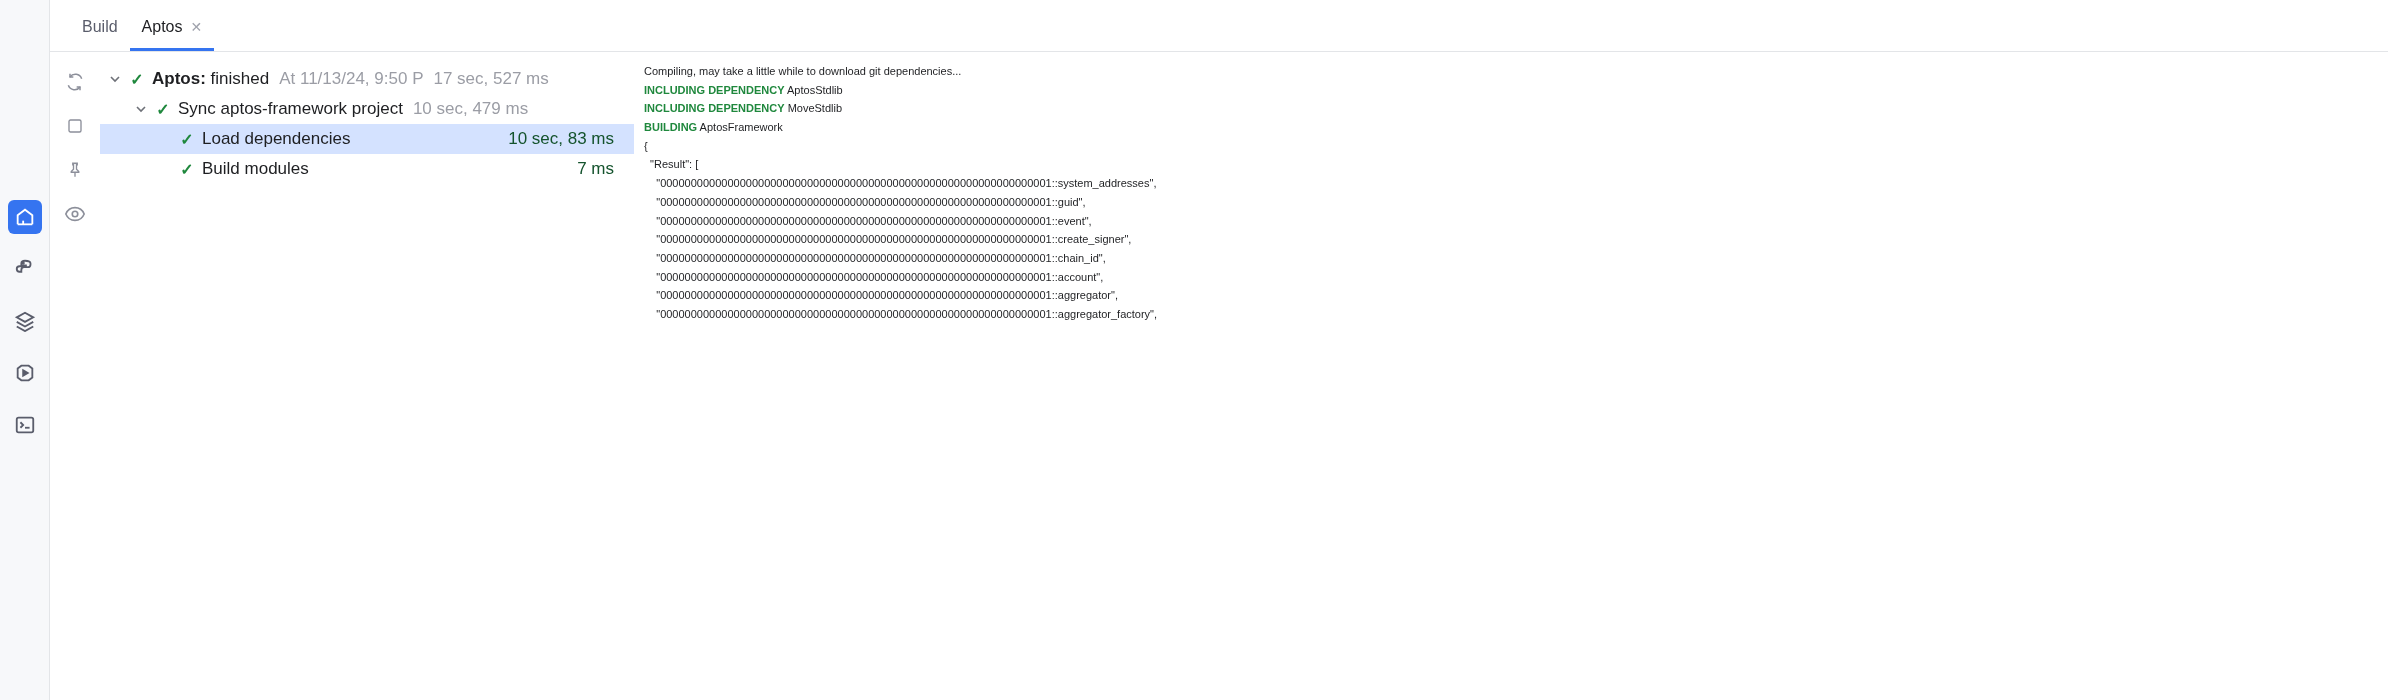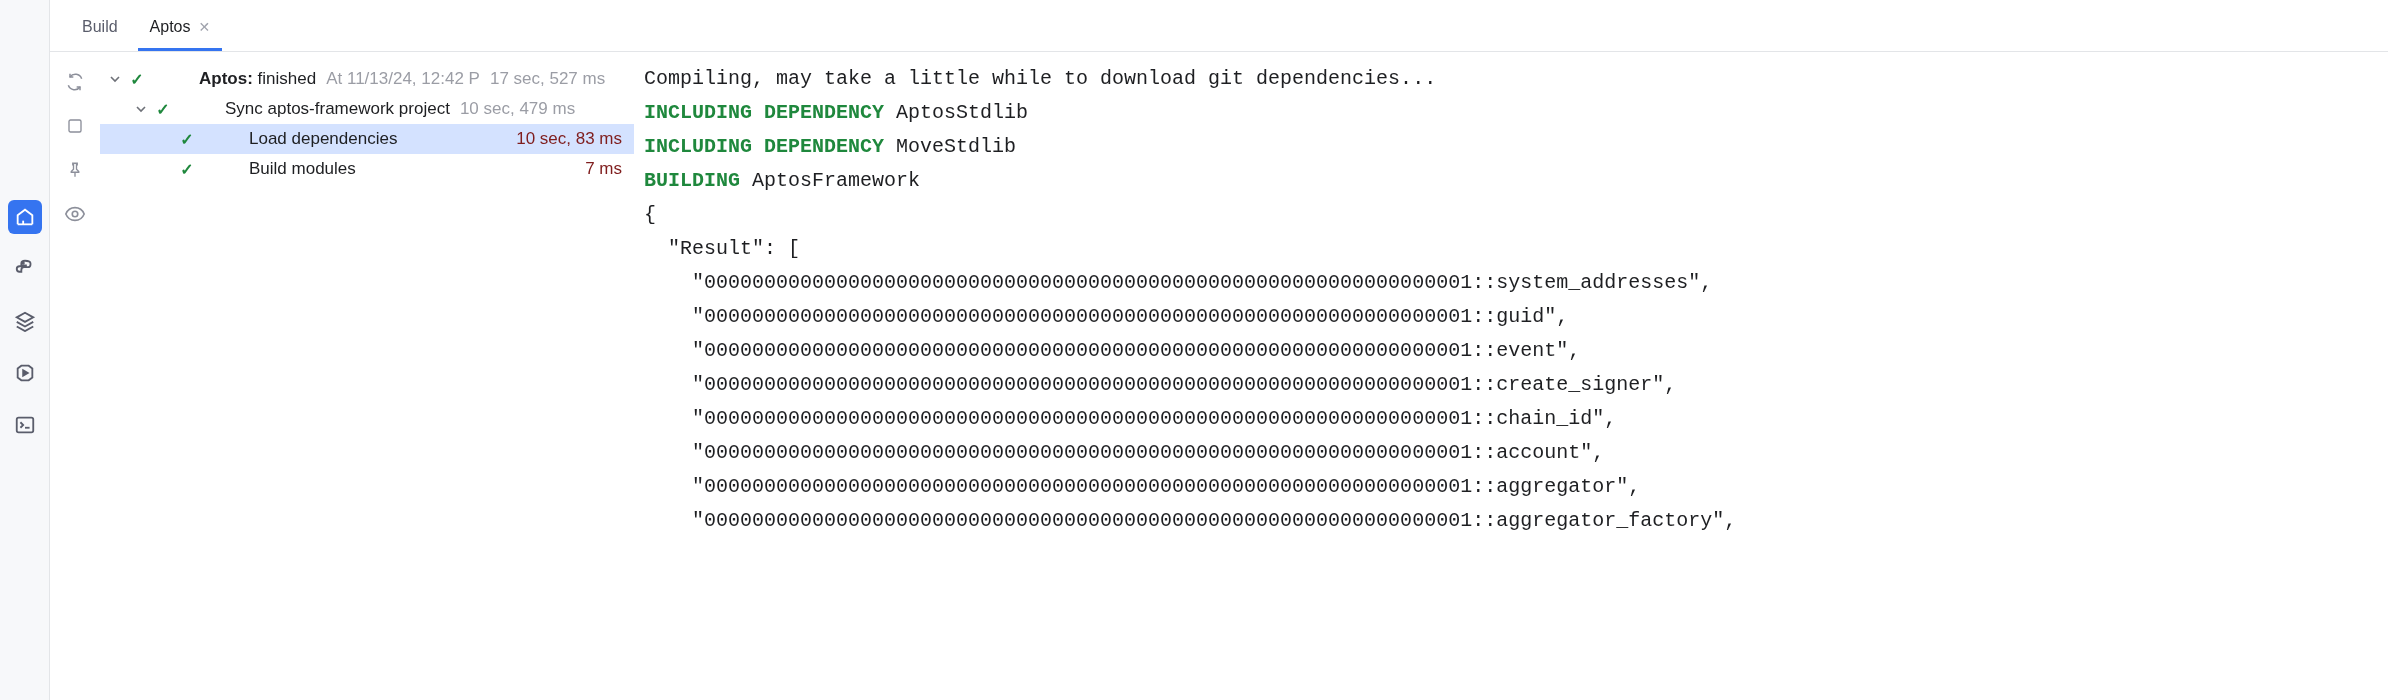--- a/index.html
+++ b/index.html
@@ -46,21 +46,20 @@
       flex-direction: column;
       background: #ffffff;
     }
     .tabs {
       display: flex;
       padding: 0 20px;
       border-bottom: 1px solid #e3e5e8;
       background: #ffffff;
       height: 52px;
       align-items: flex-end;
-      gap: 8px;
     }
     .tab {
       padding: 12px 12px;
       font-size: 16px;
       color: #5a5d6b;
       cursor: pointer;
       display: flex;
       align-items: center;
       gap: 8px;
       border-bottom: 3px solid transparent;
@@ -119,43 +118,42 @@
     .tree-row .check {
       color: #1f883d;
       font-size: 16px;
       font-weight: bold;
       width: 18px;
       display: flex;
       justify-content: center;
     }
     .tree-row .label {
       color: #1e1f22;
-      margin-left: 47px;
     }
     .tree-row .label .bold {
       font-weight: 700;
     }
     .tree-row .extra {
       color: #9b9da5;
       margin-left: 4px;
     }
     .tree-row .duration {
-      color: #7f1d1d;
+      color: #14532d;
       margin-left: auto;
-      padding-right: 12px;
+      padding-right: 20px;
       white-space: nowrap;
     }
     .indent-0 { padding-left: 8px; }
     .indent-1 { padding-left: 34px; }
     .indent-2 { padding-left: 78px; }
     .console-panel {
       flex: 1;
       padding: 10px 20px 10px 10px;
-      font-family: Liberation Mono, monospace;
-      font-size: 20px;
+      font-family: Liberation Sans, sans-serif;
+      font-size: 11px;
       line-height: 1.7;
       white-space: pre;
       overflow: auto;
     }
     .console-panel .green {
       color: #1f883d;
       font-weight: bold;
     }
     .console-panel .normal {
       color: #1e1f22;
@@ -242,21 +240,21 @@
 
     <div class="tree-panel">
       <div class="tree-row indent-0">
         <span class="chevron">
           <svg width="12" height="12" viewBox="0 0 12 12">
               <path d="M2 4 L6 8 L10 4" fill="none" stroke="#6e7178" stroke-width="1.6"></path>
             </svg>
         </span>
         <span class="check">✓</span>
         <span class="label"><span class="bold">Aptos:</span> <span>finished</span></span>
-        <span class="extra">At 11/13/24, 12:42 P</span>
+        <span class="extra">At 11/13/24, 9:50 P</span>
         <span class="extra">17 sec, 527 ms</span>
       </div>
       <div class="tree-row indent-1">
         <span class="chevron">
           <svg width="12" height="12" viewBox="0 0 12 12">
               <path d="M2 4 L6 8 L10 4" fill="none" stroke="#6e7178" stroke-width="1.6"></path>
             </svg>
         </span>
         <span class="check">✓</span>
         <span class="label">Sync aptos-framework project</span>

